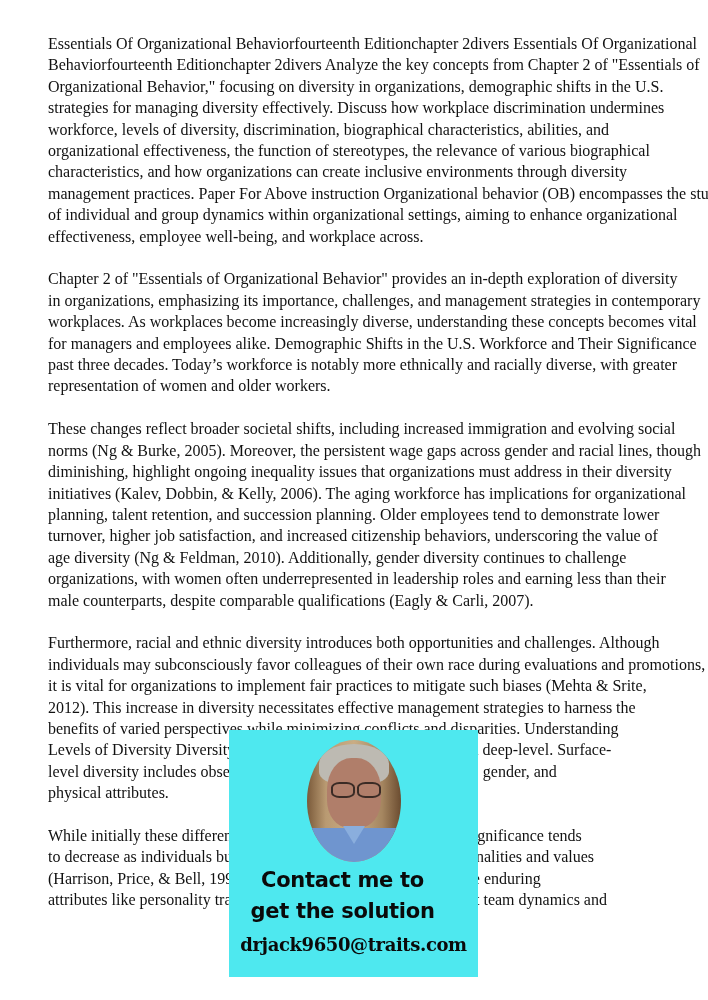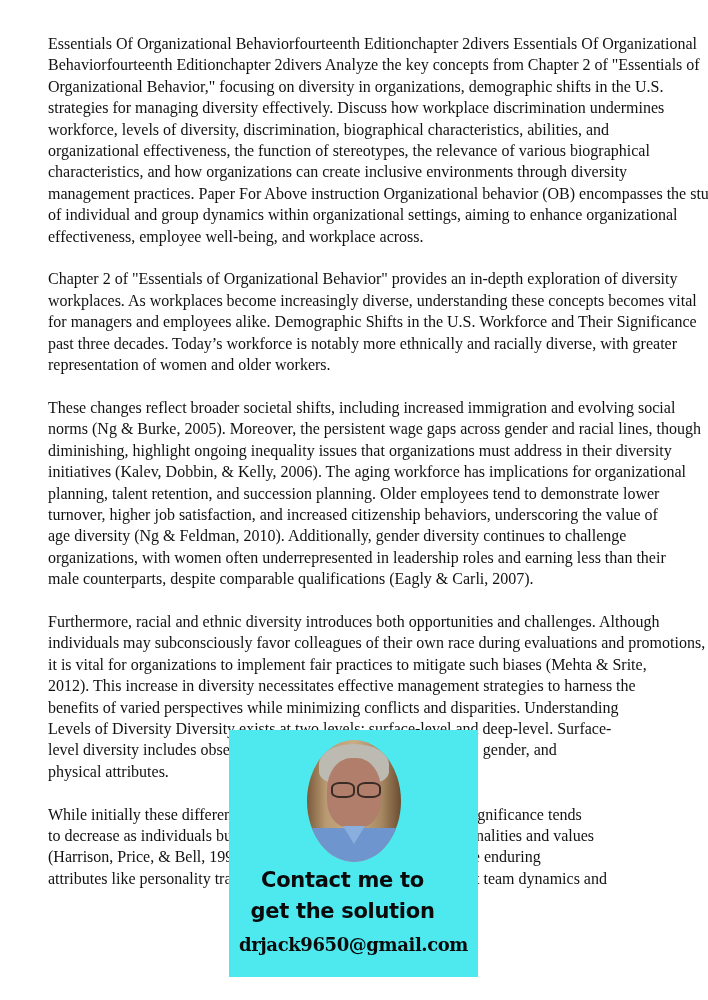--- a/index.html
+++ b/index.html
@@ -50,20 +50,21 @@
     <span class="line">strategies for managing diversity effectively. Discuss how workplace discrimination undermines</span>
     <span class="line">workforce, levels of diversity, discrimination, biographical characteristics, abilities, and</span>
     <span class="line">organizational effectiveness, the function of stereotypes, the relevance of various biographical</span>
     <span class="line">characteristics, and how organizations can create inclusive environments through diversity</span>
     <span class="line">management practices. Paper For Above instruction Organizational behavior (OB) encompasses the study</span>
     <span class="line">of individual and group dynamics within organizational settings, aiming to enhance organizational</span>
     <span class="line">effectiveness, employee well-being, and workplace across.</span>
   </p>
   <p class="para">
     <span class="line">Chapter 2 of "Essentials of Organizational Behavior" provides an in-depth exploration of diversity</span>
+    <span class="line">in organizations, emphasizing its importance, challenges, and management strategies in contemporary</span>
     <span class="line">workplaces. As workplaces become increasingly diverse, understanding these concepts becomes vital</span>
     <span class="line">for managers and employees alike. Demographic Shifts in the U.S. Workforce and Their Significance</span>
     <span class="line">past three decades. Today’s workforce is notably more ethnically and racially diverse, with greater</span>
     <span class="line">representation of women and older workers.</span>
   </p>
   <p class="para">
     <span class="line">These changes reflect broader societal shifts, including increased immigration and evolving social</span>
     <span class="line">norms (Ng &amp; Burke, 2005). Moreover, the persistent wage gaps across gender and racial lines, though</span>
     <span class="line">diminishing, highlight ongoing inequality issues that organizations must address in their diversity</span>
     <span class="line">initiatives (Kalev, Dobbin, &amp; Kelly, 2006). The aging workforce has implications for organizational</span>
@@ -95,14 +96,14 @@
   <div class="portrait">
     <div class="hair"></div>
     <div class="face"></div>
     <div class="glasses-l"></div>
     <div class="glasses-r"></div>
     <div class="shirt"></div>
     <div class="collar"></div>
   </div>
   <div class="cta cta-1">Contact me to</div>
   <div class="cta cta-2">get the solution</div>
-  <div class="email">drjack9650@gmail.com</div>
+  <div class="email">drjack9650@traits.com</div>
 </div>
 
 </body></html>

